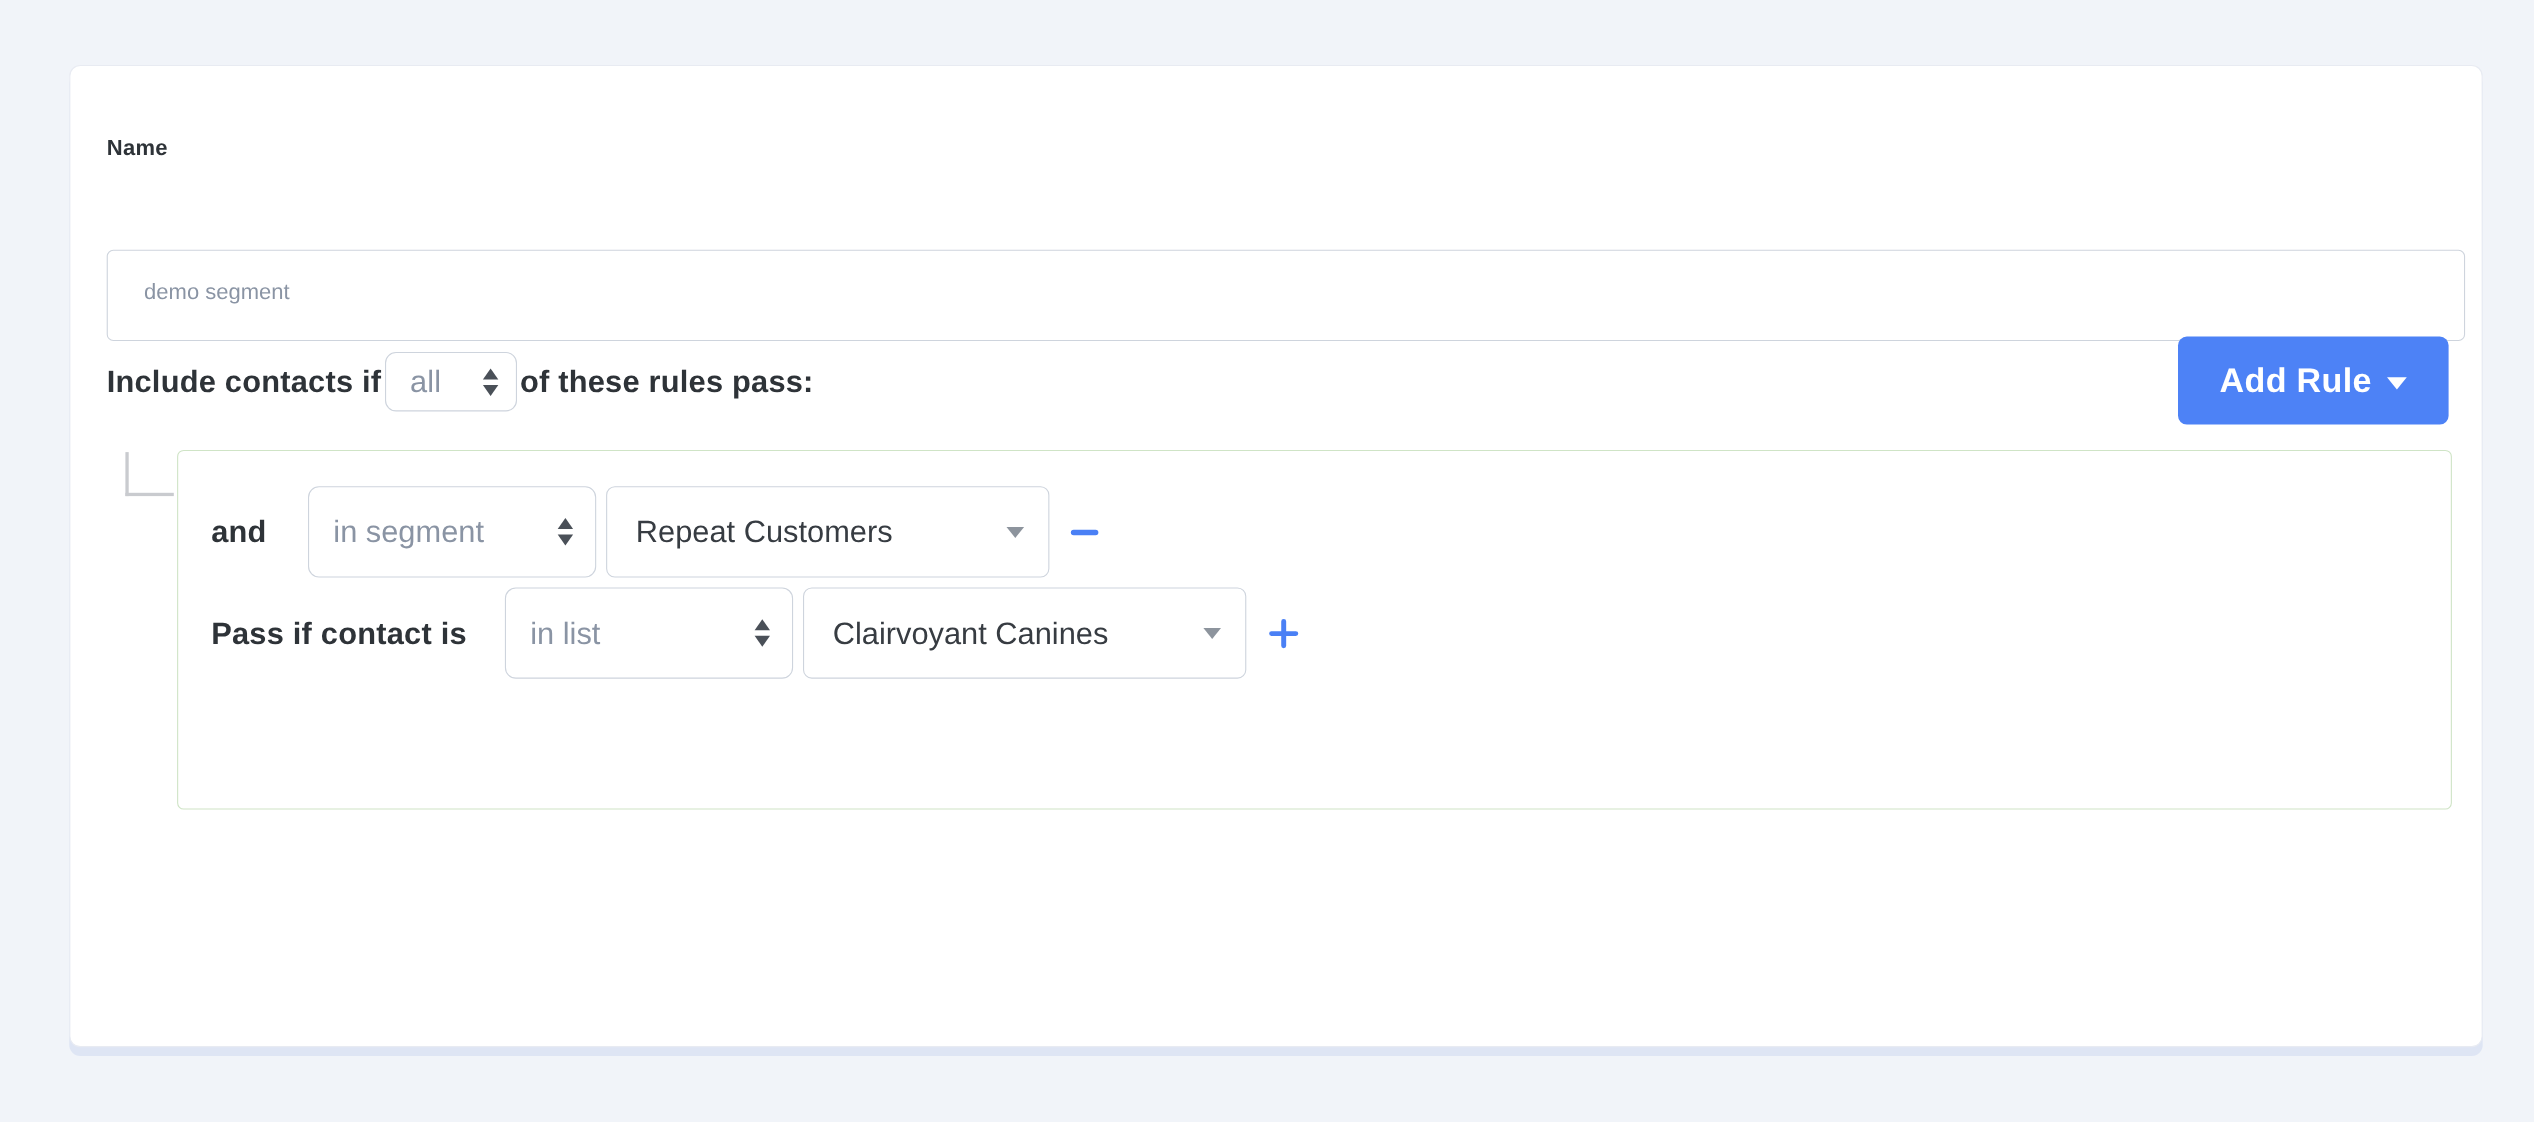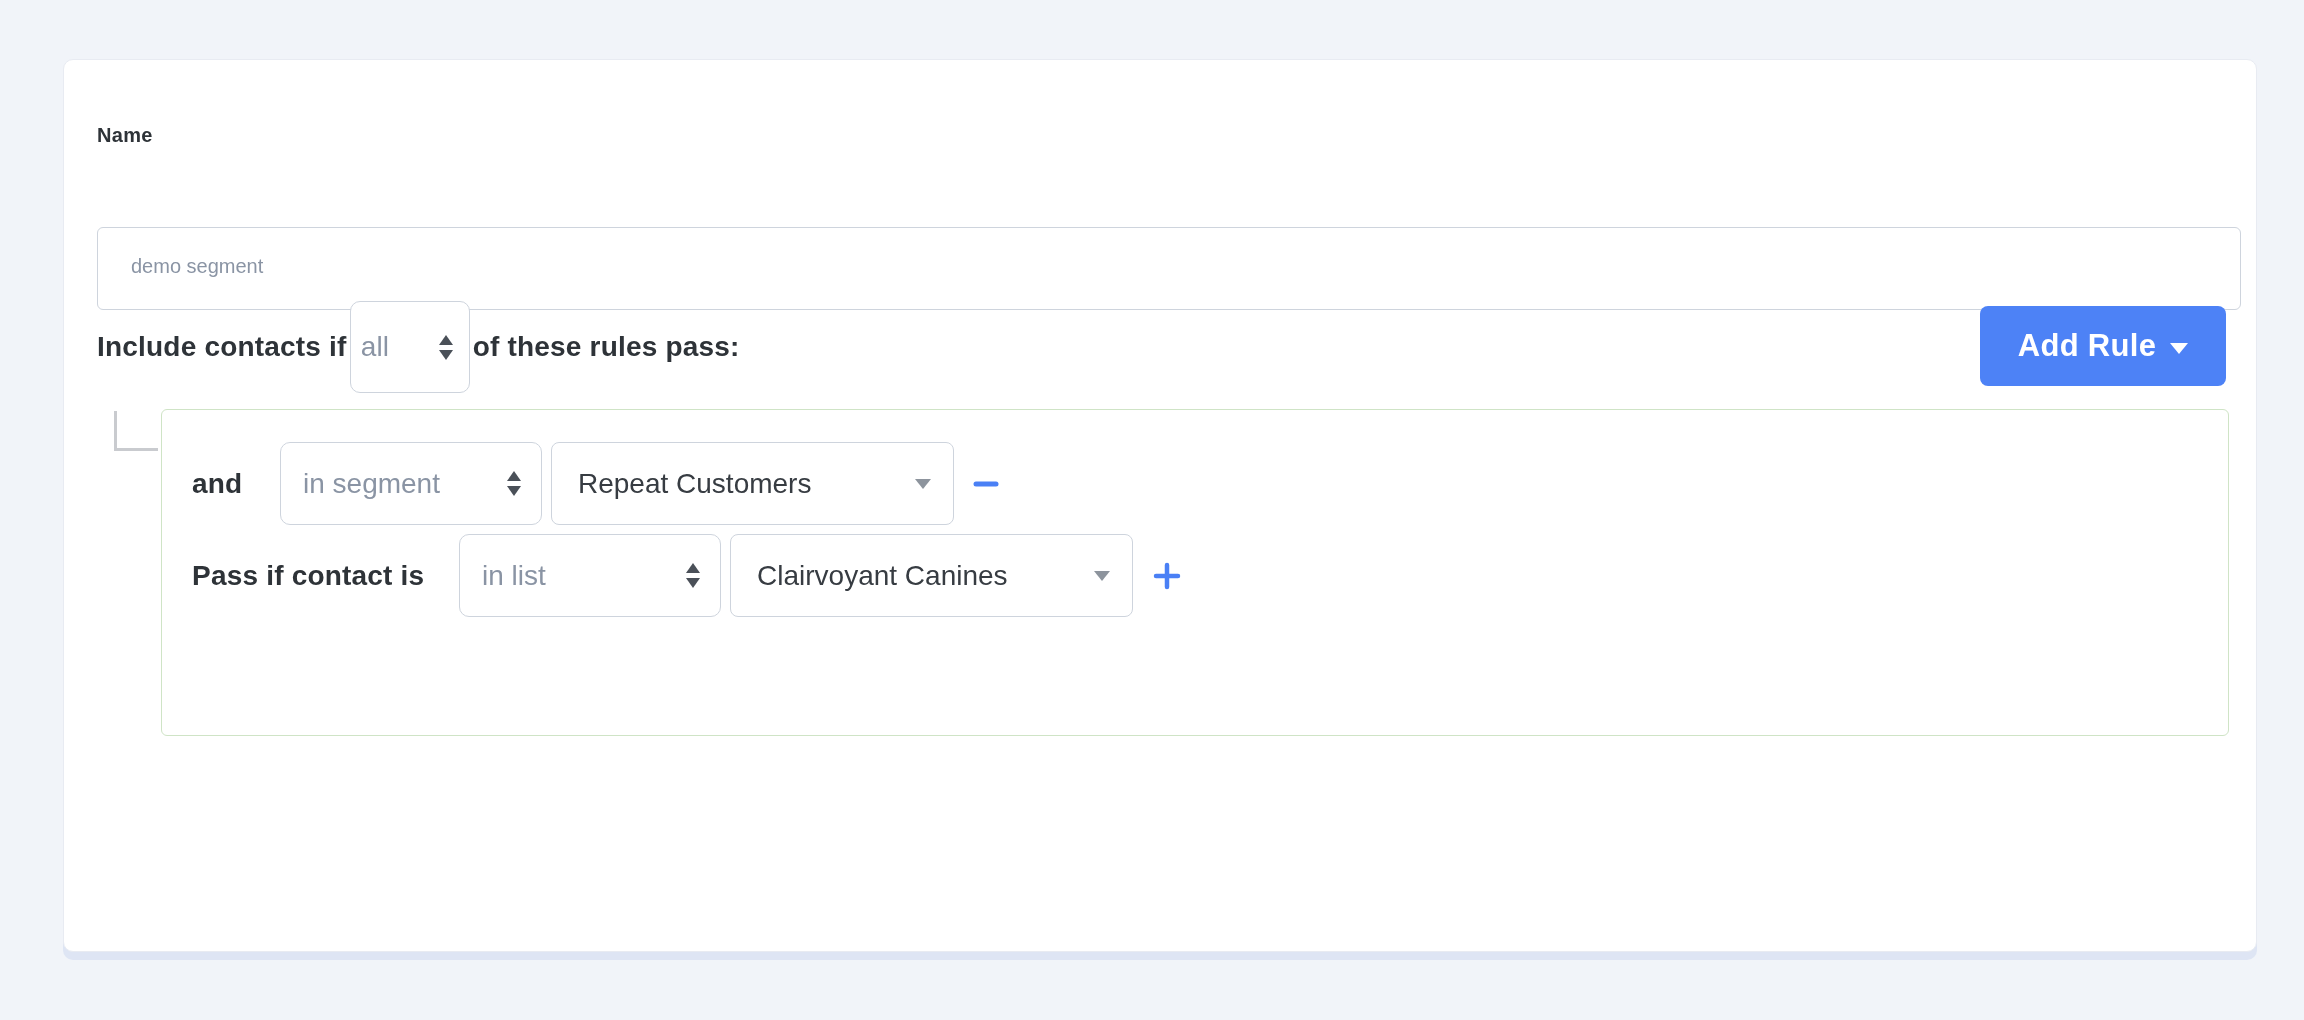--- a/index.html
+++ b/index.html
@@ -43,21 +43,21 @@
     letter-spacing: 0.2px;
   }
   .select-box {
     display: inline-flex; align-items: center; justify-content: space-between;
     background: #fff;
     border: 1px solid var(--input-border, #ced4dd);
     border-radius: 10px;
     font-weight: 400; font-size: 28px; color: var(--muted, #8a94a4);
     cursor: pointer;
   }
-  .sel-all { width: 120px; height: 92px; padding: 0 16px 0 10px; }
+  .sel-all { width: 120px; height: 54px; padding: 0 16px 0 22px; }
   .updown { display: flex; flex-direction: column; align-items: center; gap: 5px; }
   .tri-up { width: 0; height: 0; border-left: 7px solid transparent; border-right: 7px solid transparent; border-bottom: 10px solid #4a5058; }
   .tri-down { width: 0; height: 0; border-left: 7px solid transparent; border-right: 7px solid transparent; border-top: 10px solid #4a5058; }
   .add-rule-btn {
     position: absolute; top: 246px; right: 30px;
     width: 246px; height: 80px;
     background: var(--accent, #4d82f6);
     border: none; border-radius: 8px;
     color: #fff; font-family: inherit; font-size: 31px; font-weight: 700;
     display: flex; align-items: center; justify-content: center; gap: 14px;

